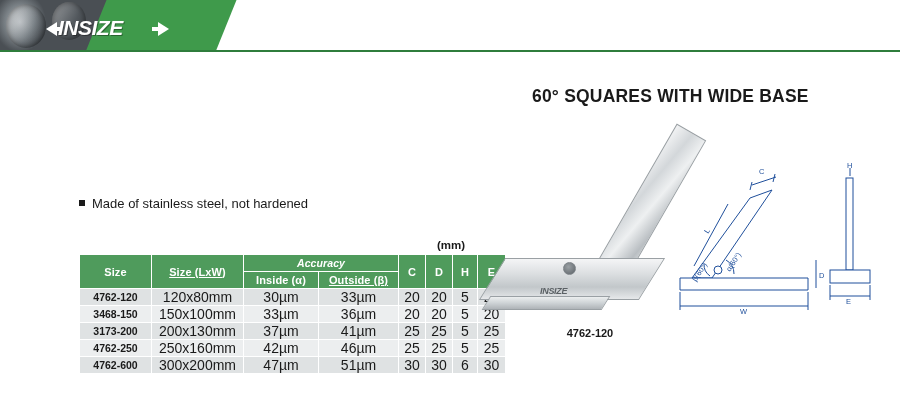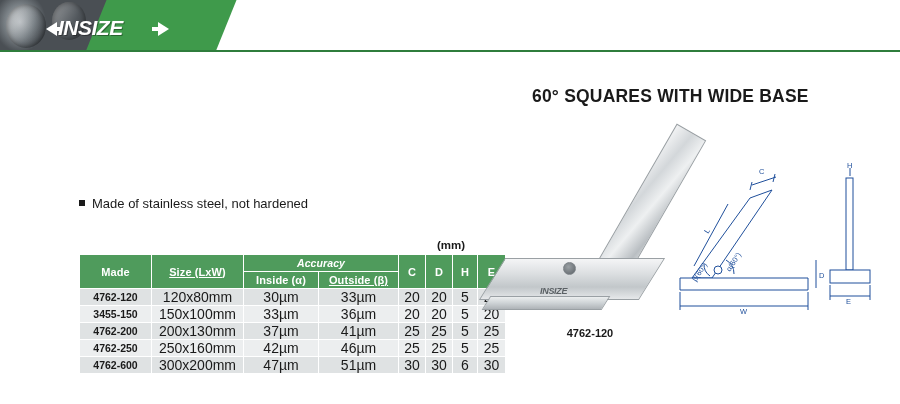--- a/index.html
+++ b/index.html
@@ -261,21 +261,21 @@
 
   <div class="bullet-note">
     <span class="bullet-sq"></span><span>Made of stainless steel, not hardened</span>
   </div>
 
   <div class="mm-label">(mm)</div>
 
   <table class="spec-table">
     <thead>
       <tr>
-        <th class="col-code" rowspan="2">Made</th>
+        <th class="col-code" rowspan="2">Size</th>
         <th class="col-size" rowspan="2">Size (LxW)</th>
         <th class="accuracy-head" colspan="2">Accuracy</th>
         <th class="col-c" rowspan="2">C</th>
         <th class="col-d" rowspan="2">D</th>
         <th class="col-h" rowspan="2">H</th>
         <th class="col-e" rowspan="2">E</th>
       </tr>
       <tr>
         <th class="col-in">Inside (α)</th>
         <th class="col-out">Outside (β)</th>
@@ -286,31 +286,31 @@
         <td class="code-cell">4762-120</td>
         <td>120x80mm</td>
         <td>30µm</td>
         <td>33µm</td>
         <td>20</td>
         <td>20</td>
         <td>5</td>
         <td>20</td>
       </tr>
       <tr>
-        <td class="code-cell">3455-150</td>
+        <td class="code-cell">3468-150</td>
         <td>150x100mm</td>
         <td>33µm</td>
         <td>36µm</td>
         <td>20</td>
         <td>20</td>
         <td>5</td>
         <td>20</td>
       </tr>
       <tr>
-        <td class="code-cell">4762-200</td>
+        <td class="code-cell">3173-200</td>
         <td>200x130mm</td>
         <td>37µm</td>
         <td>41µm</td>
         <td>25</td>
         <td>25</td>
         <td>5</td>
         <td>25</td>
       </tr>
       <tr>
         <td class="code-cell">4762-250</td>

